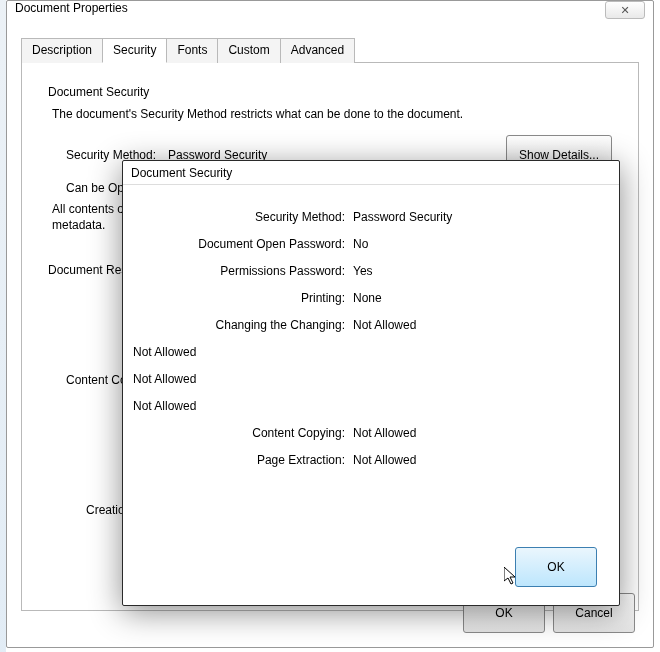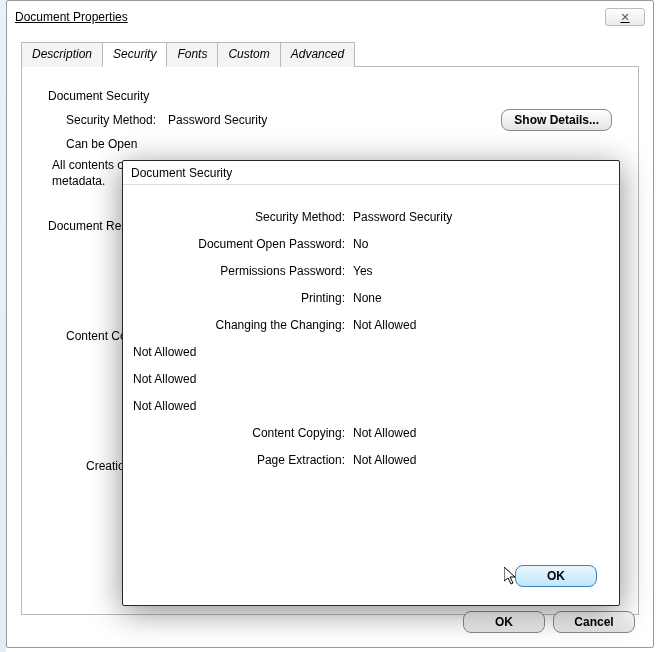--- a/index.html
+++ b/index.html
@@ -18,24 +18,23 @@
     position: absolute;
     left: 6px; top: 0;
     width: 648px; height: 648px;
     border: 1px solid #999;
     background: #fff;
     border-radius: 2px;
   }
   .main-titlebar {
     height: 28px;
     display: flex;
-    align-items: center;
-    padding: 16px 8px;
-    font-size: 12px;
-    text-decoration: underline;
+    align-items: flex-start;
+    padding: 0 8px;
+    font-size: 12px;
   }
   .main-titlebar .title { flex: 1; }
   .close-x {
     width: 40px; height: 18px;
     border: 1px solid #bbb;
     border-radius: 3px;
     display: flex;
     align-items: center;
     justify-content: center;
     font-size: 11px;
@@ -51,21 +50,20 @@
   .tab {
     padding: 4px 10px 5px 10px;
     border: 1px solid #b9b9b9;
     border-bottom: none;
     margin-right: -1px;
     background: #f4f4f4;
     position: relative;
     top: 1px;
     font-size: 12px;
     cursor: default;
-    font-style: italic;
   }
   .tab.active {
     background: #fff;
     border-bottom: 1px solid #fff;
     z-index: 2;
   }
   .tabcontent {
     margin: 0 14px 8px 14px;
     border: 1px solid #b9b9b9;
     border-top: none;
@@ -85,26 +83,25 @@
   .row {
     display: flex;
     align-items: center;
     margin: 6px 0;
   }
   .label1 { width: 120px; text-align: left; padding-left: 18px;}
   .val1 { flex: 1; }
   .btn {
     border: 1px solid #8a8a8a;
     background: linear-gradient(#fefefe,#e4e4e4);
-    border-radius: 8px;
-    padding: 3px 12px;
+    border-radius: 3px;
+    padding: 12px 12px;
     font-size: 12px;
     font-family: inherit;
     cursor: default;
-    font-weight: bold;
   }
   .btn.focus {
     border: 1px solid #3c7fb1;
     background: linear-gradient(#eaf6fd,#bde6fd);
   }
   .footer {
     position: absolute;
     right: 18px; bottom: 14px;
     display: flex;
     gap: 8px;
@@ -180,20 +177,21 @@
     <div class="tab">Description</div>
     <div class="tab active">Security</div>
     <div class="tab">Fonts</div>
     <div class="tab">Custom</div>
     <div class="tab">Advanced</div>
   </div>
 
   <div class="tabcontent">
     <div class="groupbox">
       <div class="group-title">Document Security</div>
+      <div class="intro">The document's Security Method restricts what can be done to the document.</div>
       <div class="row">
         <span class="label1">Security Method:</span>
         <span class="val1">Password Security</span>
         <button class="btn">Show Details...</button>
       </div>
       <div class="row">
         <span style="padding-left:18px">Can be Open</span>
       </div>
       <div style="padding-left:4px; line-height:16px;">
         <span>All contents of</span><br>

